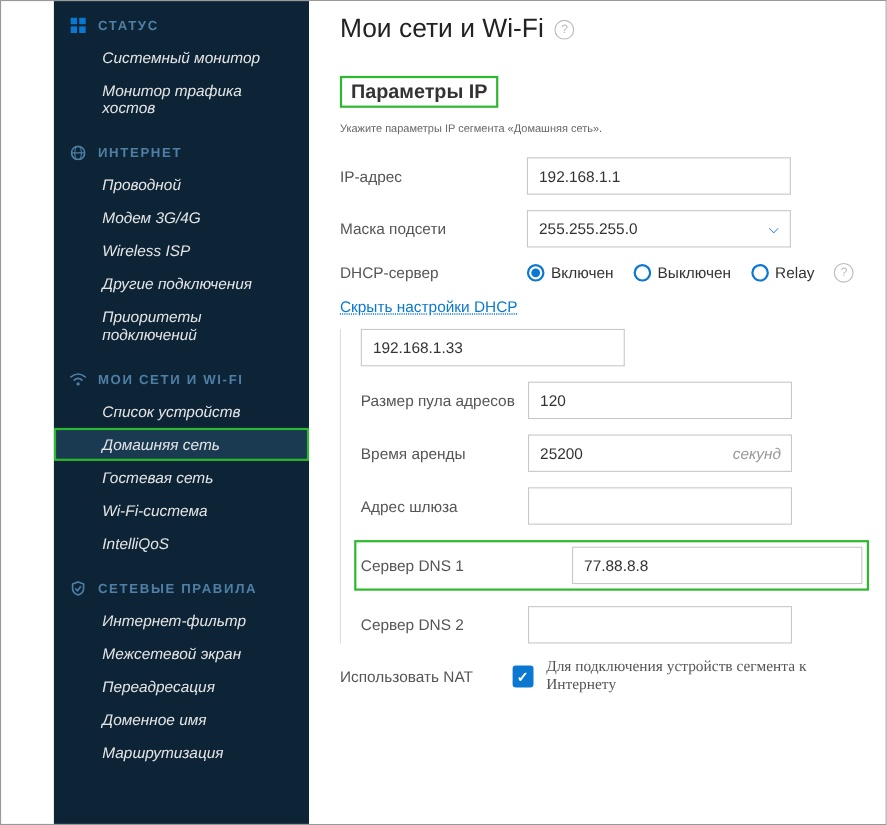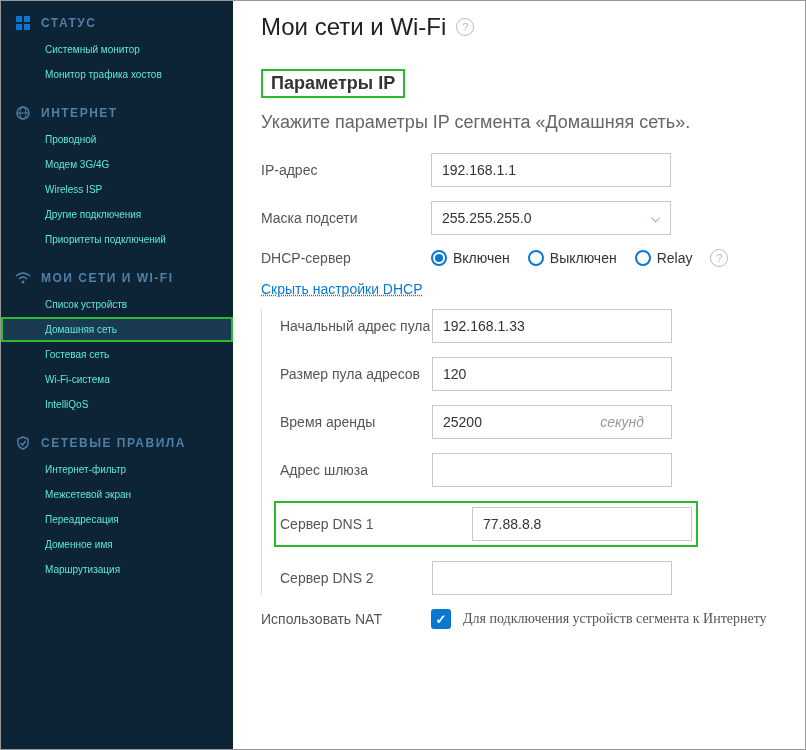--- a/index.html
+++ b/index.html
@@ -1,45 +1,45 @@
 <!DOCTYPE html>
 <html><head>
 <meta charset="utf-8">
 <style>
   * { box-sizing: border-box; margin: 0; padding: 0; }
   body { font-family: "Segoe UI", Arial, sans-serif; font-size: 14px; color: #333; width: 806px; height: 750px; overflow: hidden; border: 1px solid #999; }
-  .app { display: flex; height: 100%; }
+  .app { display: flex; height: 100%; padding-left: 48px; }
   .sidebar { width: 232px; background: #0d2436; color: #cfd8e0; overflow-y: auto; padding: 8px 0 8px 0; }
   .nav-section { margin-bottom: 12px; }
   .nav-header { display: flex; align-items: center; gap: 10px; padding: 6px 14px; color: #4f7fa6; font-size: 12px; letter-spacing: 1.5px; font-weight: 600; text-transform: uppercase; }
   .nav-header .icon { width: 16px; height: 16px; display: flex; align-items: center; justify-content: center; }
-  .nav-item { padding: 7px 14px 7px 44px; color: #5eead4; cursor: pointer; font-size: 10px; }
+  .nav-item { padding: 7px 14px 7px 44px; color: #e5e5e5; cursor: pointer; font-size: 14px; font-style: italic; }
   .nav-item.active { background: #1a3a52; }
   .nav-item.highlighted { outline: 2px solid #2db92d; outline-offset: -2px; }
   .main { flex: 1; background: #fff; overflow-y: auto; padding: 12px 28px 28px 28px; }
   .page-title { font-size: 24px; font-weight: 400; color: #222; margin-bottom: 28px; display: flex; align-items: center; gap: 10px; }
   .help-icon { width: 18px; height: 18px; border: 1px solid #bbb; border-radius: 50%; color: #bbb; font-size: 11px; display: inline-flex; align-items: center; justify-content: center; }
   .section-title { font-size: 18px; color: #333; display: inline-block; padding: 2px 8px; margin-bottom: 14px; }
   .section-title.highlighted { border: 2px solid #2db92d; }
-  .section-desc { color: #666; font-size: 18px; margin-bottom: 20px; }
+  .section-desc { color: #666; font-size: 10px; margin-bottom: 20px; }
   .form-row { display: flex; align-items: center; margin-bottom: 14px; }
   .form-label { width: 170px; color: #555; font-size: 14px; }
   .form-input { width: 240px; height: 34px; border: 1px solid #c8c8c8; padding: 0 10px; font-size: 14px; color: #333; }
   .form-select { width: 240px; height: 34px; border: 1px solid #c8c8c8; padding: 0 10px; font-size: 14px; color: #333; position: relative; display: flex; align-items: center; justify-content: space-between; }
   .chevron-down { color: #0a78d1; font-size: 12px; }
   .radio-group { display: flex; align-items: center; gap: 18px; }
   .radio-option { display: flex; align-items: flex-start; gap: 6px; cursor: pointer; }
   .radio { width: 16px; height: 16px; border: 2px solid #0a78d1; border-radius: 50%; display: flex; align-items: center; justify-content: center; }
   .radio.checked::after { content: ''; width: 8px; height: 8px; background: #0a78d1; border-radius: 50%; }
   .link { color: #0a78d1; text-decoration: underline dotted; cursor: pointer; font-size: 14px; margin-bottom: 12px; display: inline-block; }
   .dhcp-settings { border-left: 1px solid #ddd; padding-left: 18px; margin-left: 0; }
   .dhcp-settings .form-label { width: 152px; }
   .checkbox { width: 20px; height: 20px; background: #0a78d1; border-radius: 3px; display: flex; align-items: center; justify-content: center; color: #fff; font-size: 13px; font-weight: bold; }
   .highlight-box { border: 2px solid #2db92d; padding: 4px; margin-left: -6px; display: inline-flex; align-items: center; gap: 46px; }
-  .input-suffix-inside { position: absolute; right: 28px; color: #999; font-style: italic; }
+  .input-suffix-inside { position: absolute; right: 10px; color: #999; font-style: italic; }
   .input-wrapper { position: relative; width: 240px; display: flex; align-items: center; }
   .input-wrapper .form-input { width: 100%; padding-right: 60px; }
 </style>
 </head>
 <body>
 
 <div class="app">
   <aside class="sidebar">
 
     <div class="nav-section">
@@ -150,42 +150,41 @@
           <span>Relay</span>
         </div>
         <span class="help-icon">?</span>
       </div>
     </div>
 
     <a class="link">Скрыть настройки DHCP</a>
 
     <div class="dhcp-settings">
       <div class="form-row">
-        <label class="form-label">Начальный адрес пула</label>
         <input class="form-input" value="192.168.1.33" style="">
       </div>
       <div class="form-row">
         <label class="form-label">Размер пула адресов</label>
         <input class="form-input" value="120" style="">
       </div>
       <div class="form-row">
         <label class="form-label">Время аренды</label>
         <div class="input-wrapper">
           <input class="form-input" value="25200" style="">
           <span class="input-suffix-inside">секунд</span>
         </div>
       </div>
       <div class="form-row">
         <label class="form-label">Адрес шлюза</label>
         <input class="form-input" value="" style="">
       </div>
       <div class="form-row">
         <span class="highlight-box">
           <label class="form-label" style="width:146px">Сервер DNS 1</label>
-          <input class="form-input" style="width: 220px;" value="77.88.8.8">
+          <input class="form-input" style="width: 264px;" value="77.88.8.8">
         </span>
       </div>
       <div class="form-row">
         <label class="form-label">Сервер DNS 2</label>
         <input class="form-input" value="" style="">
       </div>
     </div>
 
     <div class="form-row">
       <label class="form-label">Использовать NAT</label>

